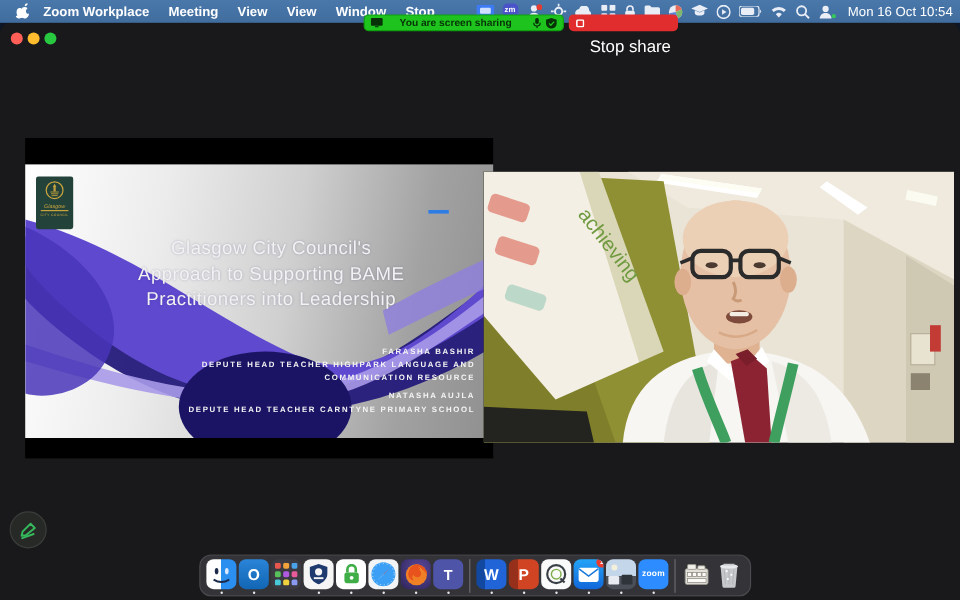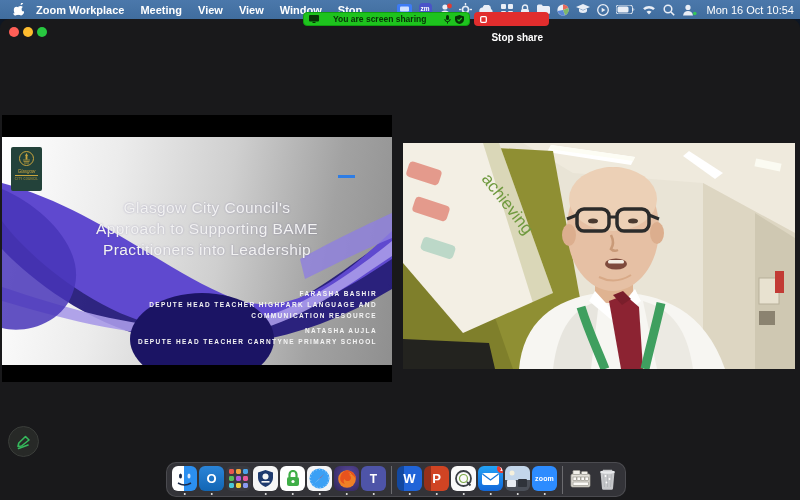--- a/index.html
+++ b/index.html
@@ -26,24 +26,24 @@
   .tl.y { left:23px; background:#febc2e; }
   .tl.g { left:37px; background:#28c840; }
 
   
   .pills { position:absolute; top:12px; left:303px; display:flex; gap:4px; z-index:40; }
   .pill-green { background:#1ec31e; border:1px solid #0fa00f; border-radius:4px; height:14px;
     display:flex; align-items:center; padding:0 5px; gap:4px; }
   .pill-green .txt { color:#073207; font-size:8.5px; font-weight:bold; white-space:nowrap; padding:0 14px 0 10px; }
   .pill-red { background:#e12d2d; border-radius:4px; height:14px; display:flex; align-items:center;
     padding:0 6px; gap:4px; cursor:pointer; }
-  .pill-red .txt { color:#fff; font-size:10px; font-weight:bold; white-space:nowrap;margin-top:37px; }
-
-  
-  .share-pane { position:absolute; left:2px; top:115px; width:390px; height:267px; background:#000; z-index:2; }
+  .pill-red .txt { color:#fff; font-size:14px; font-weight:normal; white-space:nowrap;margin-top:37px; }
+
+  
+  .share-pane { position:absolute; left:21px; top:115px; width:390px; height:267px; background:#000; z-index:2; }
   .slide { position:absolute; left:0; top:22px; width:390px; height:228px; overflow:hidden;
     background:linear-gradient(100deg,#ffffff 0%,#ececec 28%,#cfcfcf 55%,#a2a2a2 80%,#8f8f8f 100%); }
   .slide svg.ribbon { position:absolute; left:0; top:0; }
   .slide-title { position:absolute; left:15px; top:60px; width:380px; text-align:center;
     color:#f2f2f2; font-size:15.5px; line-height:21px; letter-spacing:.4px; font-weight:400;
     text-shadow:0 0 2px rgba(60,50,120,.35); }
   .presenters { position:absolute; right:15px; top:147px; width:290px; text-align:right;
     color:#f4f4f4; font-size:6.5px; font-weight:bold; letter-spacing:1.4px; line-height:11px; }
   .presenters .name { margin-top:4px; }
   .gcc-logo { position:absolute; left:9px; top:10px; width:31px; height:44px; background:#23423a;

